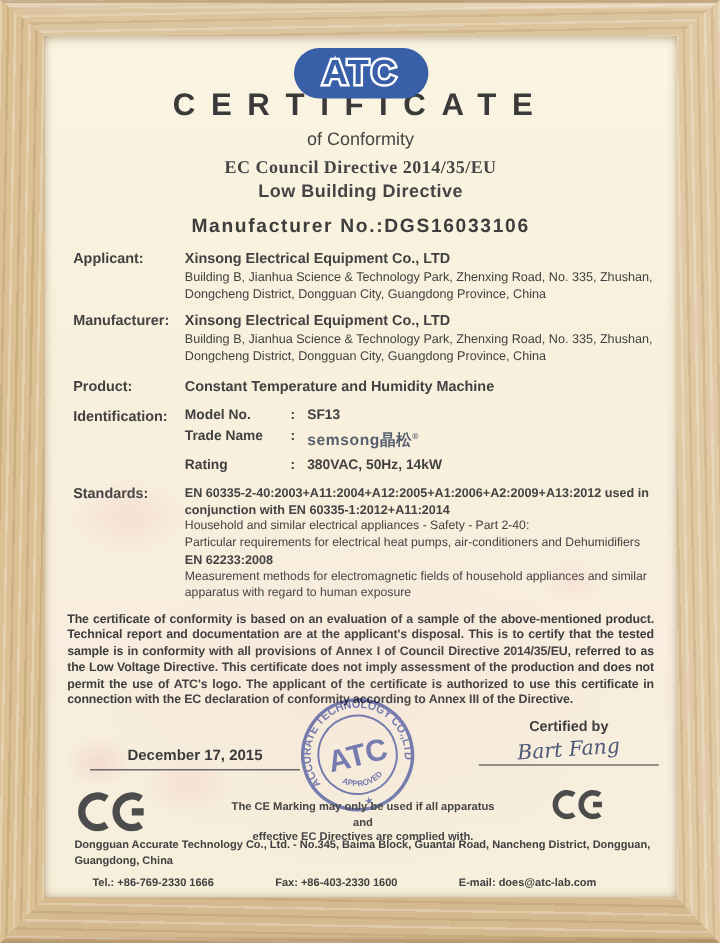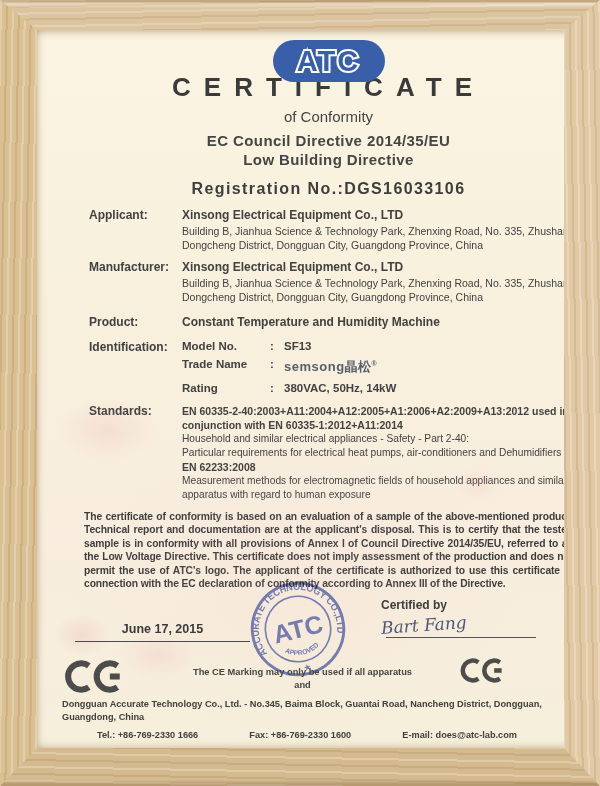--- a/index.html
+++ b/index.html
@@ -40,21 +40,20 @@
     background-image:
       repeating-linear-gradient(89deg, rgba(255,255,255,.25) 0 2px, transparent 2px 6px, rgba(135,95,45,.14) 6px 8px, transparent 8px 12px);
     clip-path:polygon(0 30px,100% 0,100% 100%,0 calc(100% - 38px));
   }
   
   .paper{
     position:absolute;left:37px;top:30px;width:527px;height:718px;z-index:2;
     background:linear-gradient(180deg,#faf4e2 0%,#f8f0dc 40%,#f8edde 70%,#f6efdb 100%);
     box-shadow:inset 0 6px 10px -5px rgba(120,85,40,.45), inset 0 -5px 8px -5px rgba(120,85,40,.35),
                inset 6px 0 10px -7px rgba(120,85,40,.35), inset -6px 0 10px -7px rgba(120,85,40,.3);
-    padding-left:28px;
   }
   .paper::before{content:"";position:absolute;inset:0;pointer-events:none;
     background:
       radial-gradient(70px 45px at 70px 400px, rgba(228,140,155,.16), transparent 70%),
       radial-gradient(40px 30px at 45px 605px, rgba(228,140,155,.2), transparent 70%),
       radial-gradient(55px 35px at 120px 625px, rgba(228,140,155,.14), transparent 70%),
       radial-gradient(35px 25px at 440px 455px, rgba(228,140,155,.12), transparent 70%),
       radial-gradient(300px 200px at 260px 560px, rgba(235,190,195,.10), transparent 75%);
   }
   
@@ -62,21 +61,21 @@
   .atc-pill{
     width:112px;height:42px;border-radius:21px;margin:4px auto 0;
     display:flex;align-items:center;justify-content:center;position:relative;z-index:2;
   }
   .atc-pill span{
     font-size:29px;font-weight:bold;letter-spacing:2px;
     -webkit-text-stroke:4px #ffffff;paint-order:stroke fill;
   }
   .cert-title{margin:-10px 0 0;font-size:26px;font-weight:bold;color:#3a3a3a;letter-spacing:13px;position:relative;z-index:1;}
   .sub-conf{margin-top:5px;font-size:15px;font-weight:normal;color:#454545;}
-  .sub-dir{margin-top:7px;font-size:15px;font-weight:bold;color:#454545;letter-spacing:.4px;}
+  .sub-dir{margin-top:7px;font-size:15px;font-weight:bold;color:#454545;letter-spacing:.4px;font-family:Liberation Serif, serif;}
   .sub-dir2{margin-top:2px;font-size:15px;font-weight:bold;color:#454545;letter-spacing:.4px;}
   .reg{margin-top:12px;font-size:16px;font-weight:bold;color:#3d3d3d;letter-spacing:1.4px;}
   
   .fields{margin-top:10px;padding:0 22px 0 24px;color:#414141;}
   .frow{display:grid;grid-template-columns:93px 1fr;margin-bottom:8px;}
   .flabel{font-size:12px;font-weight:bold;}
   .fname{font-size:12px;font-weight:bold;}
   .faddr{font-size:10.5px;margin-top:3px;line-height:13.5px;white-space:nowrap;}
   .frow.product{margin-top:11px;margin-bottom:11px;}
   .idrows{display:grid;grid-template-columns:88px 14px 1fr;row-gap:6px;font-size:11.5px;}
@@ -87,57 +86,57 @@
   .stline{font-size:10.2px;line-height:14px;white-space:nowrap;color:#424242;}
   .stline.b{font-weight:bold;font-size:10.5px;}
   
   .bodypar{
     margin:8px 19px 0;width:489px;
     font-size:10.3px;font-weight:bold;line-height:13.4px;color:#3d3d3d;
     text-align:justify;letter-spacing:-.1px;
   }
   
   .abs{position:absolute;}
-  .certified{left:344px;top:568px;width:160px;text-align:left;}
+  .certified{left:357px;top:568px;width:160px;text-align:center;}
   .certified .clabel{font-size:12px;font-weight:bold;color:#3d3d3d;}
   .signature{
     font-family:"DejaVu Serif",serif;font-style:italic;font-size:17px;color:#4b5878;
     transform:rotate(-4deg);margin-top:3px;display:inline-block;
   }
   .sigline{border-bottom:1.5px solid #555;width:150px;margin:2px auto 0;}
   .dateblock{left:38px;top:592px;width:175px;text-align:center;}
   .dateval{font-size:12.5px;font-weight:bold;color:#3b3b3b;padding-bottom:5px;border-bottom:1.6px solid #4a4a4a;}
   .datelabel{font-size:12px;font-weight:bold;color:#3d3d3d;margin-top:6px;}
   .stamp{left:212px;top:550px;width:98px;height:98px;transform:rotate(-14deg);opacity:.82;mix-blend-mode:multiply;}
   .ce{color:#4c4c4c;}
   .ce-left{left:26px;top:630px;width:64px;height:33px;}
   .ce-right{left:422px;top:628px;width:48px;height:25px;}
   .cenote{left:148px;top:636px;width:235px;text-align:center;font-size:9.3px;font-weight:bold;color:#454545;line-height:12.5px;}
   .company{left:25px;top:668px;width:485px;font-size:9.2px;font-weight:bold;color:#404040;line-height:13px;white-space:nowrap;}
-  .telrow{left:40px;top:700px;width:420px;display:flex;justify-content:space-between;font-size:9.2px;font-weight:bold;color:#404040;margin-left:20px;}
+  .telrow{left:40px;top:700px;width:420px;display:flex;justify-content:space-between;font-size:9.2px;font-weight:bold;color:#404040;}
 </style>
 </head>
 <body>
 
 <div class="frame frame-top"></div>
 <div class="frame frame-bottom"></div>
 <div class="frame frame-left"></div>
 <div class="frame frame-right"></div>
 
 <div class="paper">
 
   <div class="hdr">
     <div class="atc-pill" style="background:#3a5fa9;">
       <span style="color:#3a5fa9;">ATC</span>
     </div>
     <h1 class="cert-title">CERTIFICATE</h1>
     <div class="sub-conf">of Conformity</div>
     <div class="sub-dir">EC Council Directive 2014/35/EU</div>
     <div class="sub-dir2">Low Building Directive</div>
-    <div class="reg">Registration No.:DGS16033106</div>
+    <div class="reg">Manufacturer No.:DGS16033106</div>
   </div>
 
   <div class="fields">
 
     <div class="frow">
       <div class="flabel">Applicant:</div>
       <div>
         <div class="fname">Xinsong Electrical Equipment Co., LTD</div>
         <div class="faddr">
           <div>Building B, Jianhua Science &amp; Technology Park, Zhenxing Road, No. 335, Zhushan,</div>
@@ -196,21 +195,21 @@
 
   <p class="bodypar">The certificate of conformity is based on an evaluation of a sample of the above-mentioned product. Technical report and documentation are at the applicant's disposal. This is to certify that the tested sample is in conformity with all provisions of Annex I of Council Directive 2014/35/EU, referred to as the Low Voltage Directive. This certificate does not imply assessment of the production and does not permit the use of ATC's logo. The applicant of the certificate is authorized to use this certificate in connection with the EC declaration of conformity according to Annex III of the Directive.</p>
 
   <div class="abs certified">
     <div class="clabel">Certified by</div>
     <span class="signature">Bart Fang</span>
     <div class="sigline"></div>
   </div>
 
   <div class="abs dateblock">
-    <div class="dateval">June 17, 2015</div>
+    <div class="dateval">December 17, 2015</div>
   </div>
 
   <svg class="abs stamp" viewBox="0 0 120 120">
     <circle cx="60" cy="60" r="56" fill="none" stroke="#5c6cc0" stroke-width="3.5"></circle>
     <circle cx="60" cy="60" r="40" fill="none" stroke="#5c6cc0" stroke-width="2"></circle>
     <path id="ringPath" d="M16.5,80.3 A48,48 0 1 1 103.5,80.3" fill="none"></path>
     <text font-size="12" font-weight="bold" fill="#5c6cc0" font-family="Liberation Sans, sans-serif">
       <textPath href="#ringPath" startOffset="0" textLength="188" lengthAdjust="spacingAndGlyphs">ACCURATE TECHNOLOGY CO.,LTD</textPath>
     </text>
     <text x="60" y="71" text-anchor="middle" font-size="31" font-weight="bold" fill="#5c6cc0" font-family="Liberation Sans, sans-serif">ATC</text>
@@ -231,26 +230,27 @@
   <svg class="abs ce ce-right" viewBox="0 0 116 60">
     <g fill="none" stroke="#4c4c4c" stroke-width="11">
       <path d="M46.8,10.3 A24,24 0 1 0 46.8,49.7"></path>
       <path d="M98.8,10.3 A24,24 0 1 0 98.8,49.7"></path>
       <path d="M85,30 H103"></path>
     </g>
   </svg>
 
   <div class="abs cenote">
     <div>The CE Marking may only be used if all apparatus and</div>
+    <div>effective EC Directives are complied with.</div>
   </div>
 
   <div class="abs company">
     <div>Dongguan Accurate Technology Co., Ltd. - No.345, Baima Block, Guantai Road, Nancheng District, Dongguan,</div>
     <div>Guangdong, China</div>
   </div>
 
   <div class="abs telrow">
     <span>Tel.: +86-769-2330 1666</span>
-    <span>Fax: +86-769-2330 1600</span>
+    <span>Fax: +86-403-2330 1600</span>
     <span>E-mail: does@atc-lab.com</span>
   </div>
 
 </div>
 
 </body></html>

